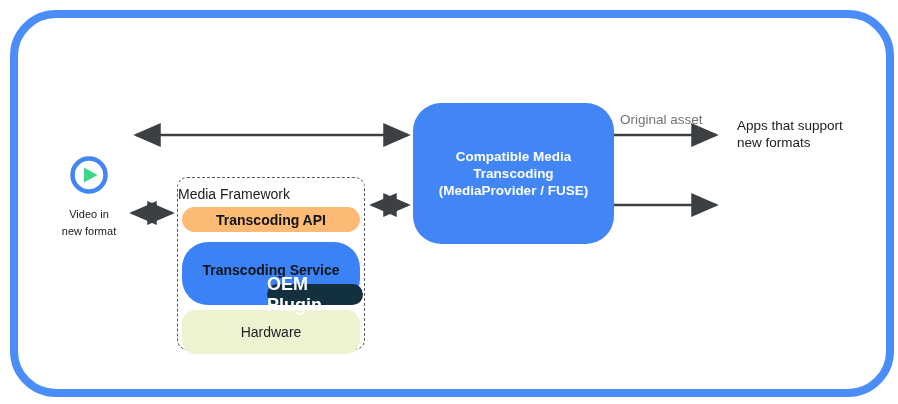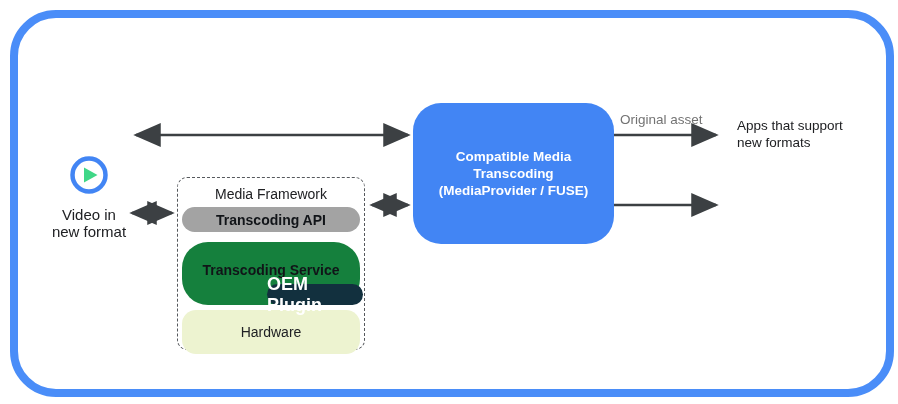--- a/index.html
+++ b/index.html
@@ -16,43 +16,43 @@
     box-sizing:border-box;
     border:8px solid #4A8DF8;
     border-radius:46px;
   }
   .arrows{position:absolute;left:0;top:0;width:898px;height:404px;pointer-events:none;}
 
   .play{position:absolute;left:69px;top:155px;width:40px;height:40px;}
 
   .src-label{
     position:absolute;left:47px;top:206px;width:84px;
-    text-align:center;font-size:15px;line-height:17px;
+    text-align:center;font-size:11px;line-height:17px;
     white-space:pre-line;color:#202124;
   }
 
   .mf{
     position:absolute;left:177px;top:177px;width:188px;height:173px;
     box-sizing:border-box;
     border:1.5px dashed #55585c;
     border-radius:10px;
     background:#fff;
   }
   .mf-title{
     position:absolute;left:0;top:8px;width:100%;
-    text-align:center;font-size:14px;color:#202124;
+    font-size:14px;color:#202124;
   }
   .layer{
     position:absolute;left:4px;width:178px;
     display:flex;align-items:center;justify-content:center;
     box-sizing:border-box;
     font-weight:bold;font-size:14px;color:#111418;
   }
-  .layer.api{top:29px;height:25px;background:#a3a3a3;border-radius:13px;}
-  .layer.service{top:64px;height:63px;background:#15803d;border-radius:26px;}
+  .layer.api{top:29px;height:25px;background:#fdba74;border-radius:13px;}
+  .layer.service{top:64px;height:63px;background:#3b82f6;border-radius:26px;}
   .layer.service span{position:relative;top:-4px;}
   .oem{
     position:absolute;left:89px;top:106px;width:96px;height:21px;
     background:#12303E;border-radius:11px;
     display:flex;align-items:center;justify-content:center;
     color:#fff;font-weight:bold;font-size:18px;
     z-index:2;
   }
   .layer.hardware{top:132px;height:44px;background:#EDF3D0;border-radius:14px;font-weight:normal;color:#202124;}
 

